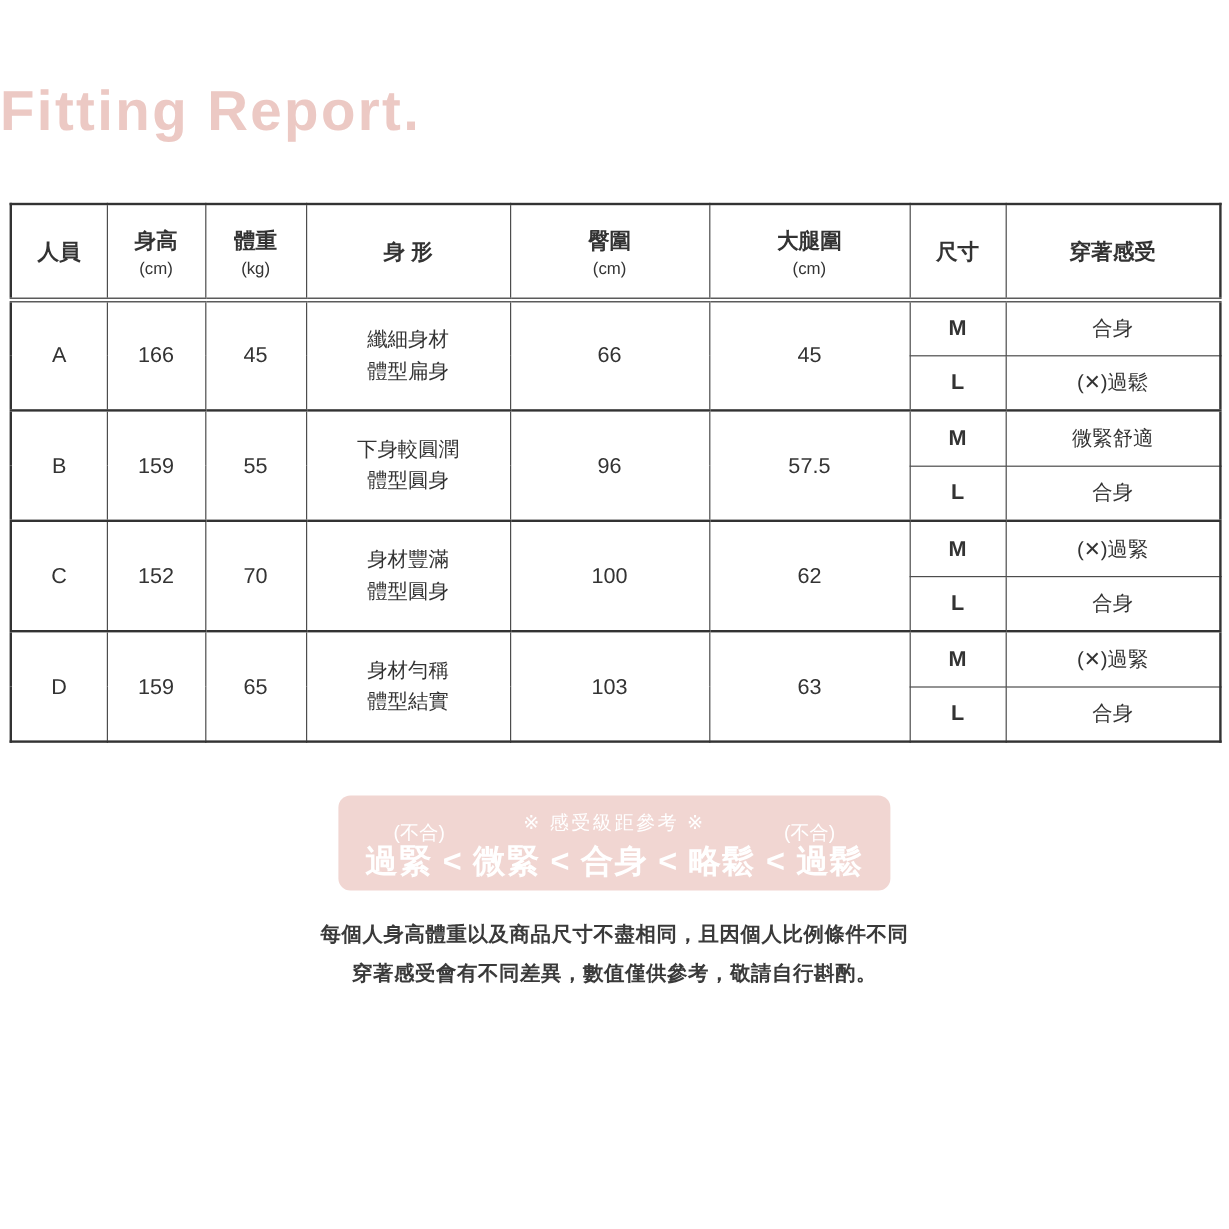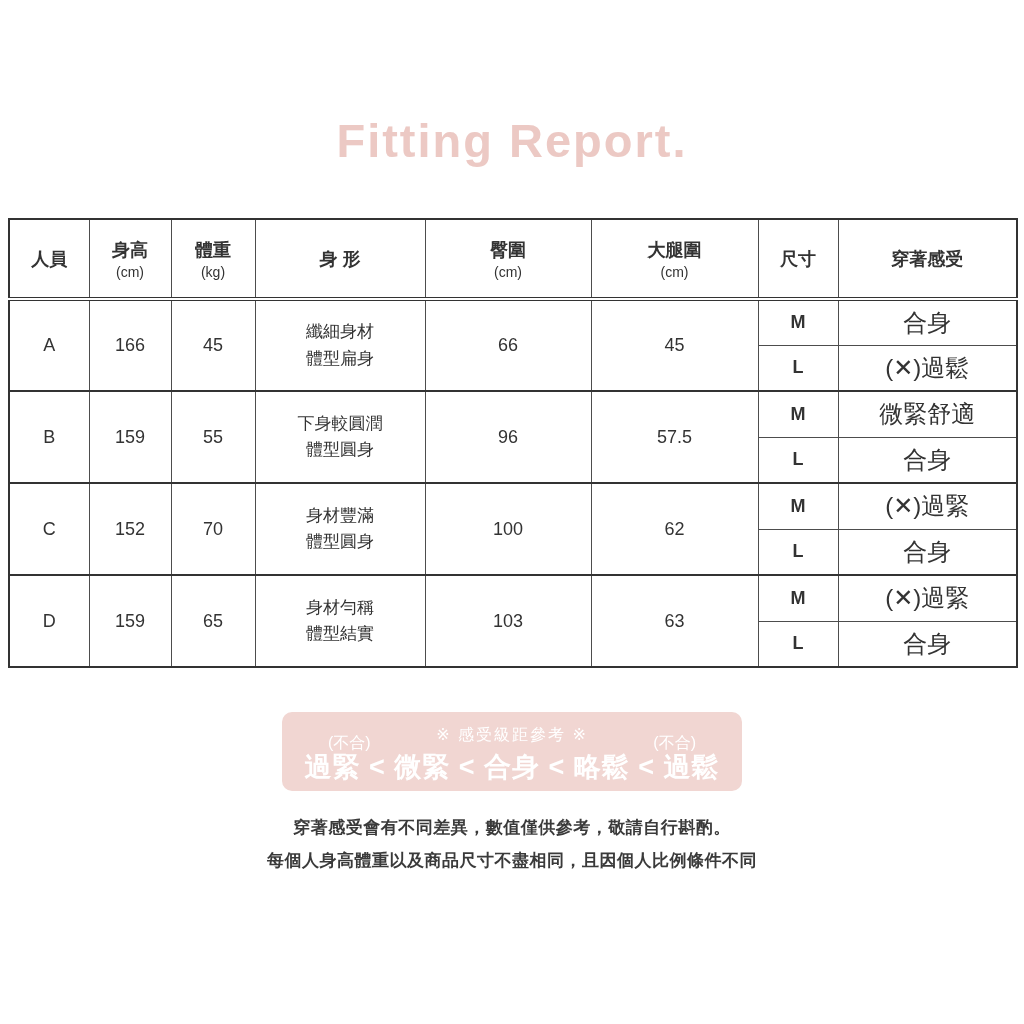--- a/index.html
+++ b/index.html
@@ -7,22 +7,22 @@
   body {
     width: 1024px; height: 1024px;
     font-family: "Liberation Sans", "DejaVu Sans", sans-serif;
     color: #333333;
     position: relative;
     overflow: hidden;
   }
   .page { width: 1024px; height: 1024px; }
 
   .title {
-    padding-top: 113px;
-    text-align: center;
+    padding-top: 64px;
+    text-align: left;
     font-size: 47px;
     font-weight: 700;
     letter-spacing: 2px;
     color: #ecc9c4;
   }
 
   .table-wrap { margin: 50px 8px 0 8px; }
   table.fit-table {
     width: 1008px;
     border-collapse: collapse;
@@ -44,21 +44,21 @@
     display: block;
     font-size: 14px;
     font-weight: 400;
     margin-top: 2px;
   }
   .fit-table tbody tr { height: 46px; }
   .fit-table tbody tr.group-start td { border-top: 2px solid #333333; }
   .fit-table td { font-size: 18px; }
   .fit-table td.shape-cell { font-size: 17px; line-height: 1.55; }
   .fit-table td.size-cell { font-weight: 700; }
-  .fit-table td.feel-cell { font-size: 24px; }
+  .fit-table td.feel-cell { font-size: 17px; }
 
   .note-box {
     position: relative;
     width: 460px;
     height: 79px;
     margin: 44px auto 0 auto;
     background: #f1d6d2;
     border-radius: 10px;
     color: #ffffff;
     text-align: center;
@@ -203,17 +203,17 @@
   </div>
 
   <div class="note-box">
     <div class="note-heading">※ 感受級距參考 ※</div>
     <span class="note-tag left">(不合)</span>
     <span class="note-tag right">(不合)</span>
     <div class="note-scale">過緊 &lt; 微緊 &lt; 合身 &lt; 略鬆 &lt; 過鬆</div>
   </div>
 
   <div class="footer">
+    <div>每個人身高體重以及商品尺寸不盡相同，且因個人比例條件不同</div>
     <div>穿著感受會有不同差異，數值僅供參考，敬請自行斟酌。</div>
-    <div>每個人身高體重以及商品尺寸不盡相同，且因個人比例條件不同</div>
   </div>
 
 </div>
 
 </body></html>

